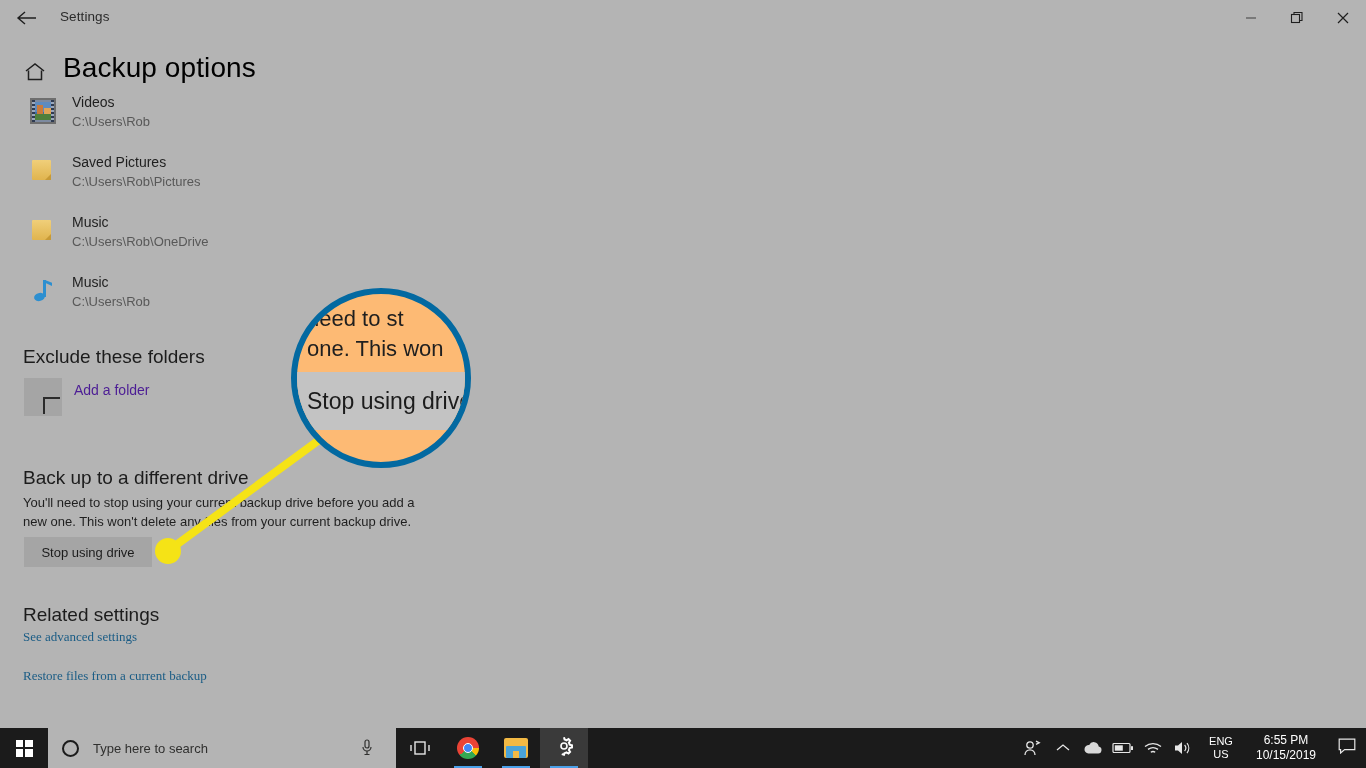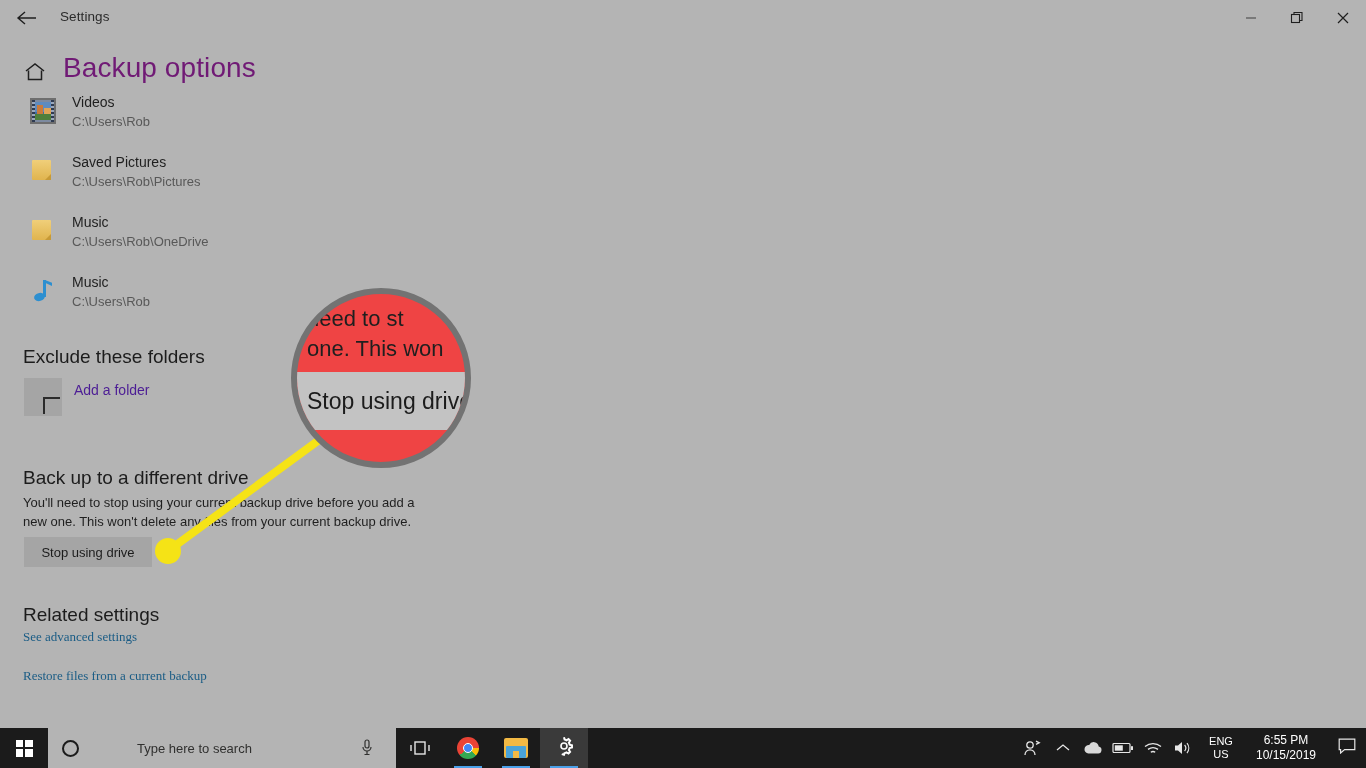--- a/index.html
+++ b/index.html
@@ -32,21 +32,21 @@
   
   .page-head {
     position: absolute; left: 0; top: 48px; width: 100%; height: 50px;
   }
   .home-icon {
     position: absolute; left: 23px; top: 12px; width: 24px; height: 24px;
     display: flex; align-items: center; justify-content: center;
   }
   .page-title {
     position: absolute; left: 63px; top: 4px;
-    font-size: 28px; font-weight: 400; color: #701a75; letter-spacing: .1px;
+    font-size: 28px; font-weight: 400; color: #000000; letter-spacing: .1px;
   }
 
   
   .folder-list { position: absolute; left: 0; top: 92px; width: 600px; }
   .folder-row {
     position: relative; height: 60px; padding-left: 72px;
   }
   .folder-ico {
     position: absolute; left: 30px; top: 6px; width: 30px; height: 30px;
   }
@@ -120,21 +120,21 @@
     position: absolute; font-size: 13px; color: #1a5c85; text-decoration: none; font-family: Liberation Serif, serif;
   }
 
   
   .callout-line {
     position: absolute; left: 0; top: 0; width: 1366px; height: 768px;
     pointer-events: none;
   }
   .mag-circle {
     position: absolute; left: 291px; top: 288px; width: 180px; height: 180px;
-    border-radius: 50%; border: 6px solid #737373; background: #ef4444;
+    border-radius: 50%; border: 6px solid #0369a1; background: #fdba74;
     overflow: hidden;
   }
   .mag-inner { position: absolute; left: 0; top: 0; width: 180px; height: 180px; }
   .mag-txt1 {
     position: absolute; left: 10px; top: 10px; width: 230px;
     font-size: 22px; color: #1f1f1f; line-height: 30px; white-space: nowrap;
   }
   .mag-txt2 {
     position: absolute; left: -12px; top: 40px; width: 260px;
     font-size: 22px; color: #1f1f1f; line-height: 30px; white-space: nowrap;
@@ -152,21 +152,21 @@
   }
   .start-btn {
     position: absolute; left: 0; top: 0; width: 48px; height: 40px;
     display: flex; align-items: center; justify-content: center;
   }
   .win-logo { width: 17px; height: 17px; display: grid;
     grid-template-columns: 1fr 1fr; grid-template-rows: 1fr 1fr; gap: 2px; }
   .win-logo i { background: #ffffff; display: block; }
   .searchbox {
     position: absolute; left: 48px; top: 0; width: 348px; height: 40px;
-    background: #b4b4b4; display: flex; align-items: center; gap: 44px;
+    background: #b4b4b4; display: flex; align-items: center;
   }
   .search-circle {
     margin-left: 14px; width: 17px; height: 17px; border: 2.4px solid #1b1b1b;
     border-radius: 50%;
   }
   .search-ph { margin-left: 14px; font-size: 13px; color: #30302f; }
   .mic-icon { position: absolute; right: 22px; top: 11px; }
   .tb-btn {
     position: absolute; top: 0; width: 48px; height: 40px;
     display: flex; align-items: center; justify-content: center;

